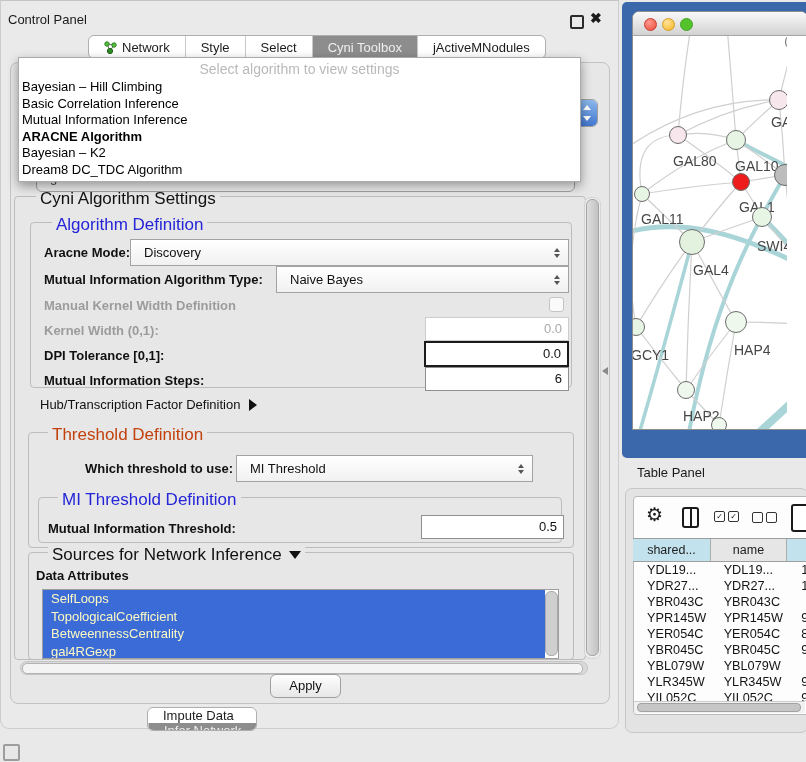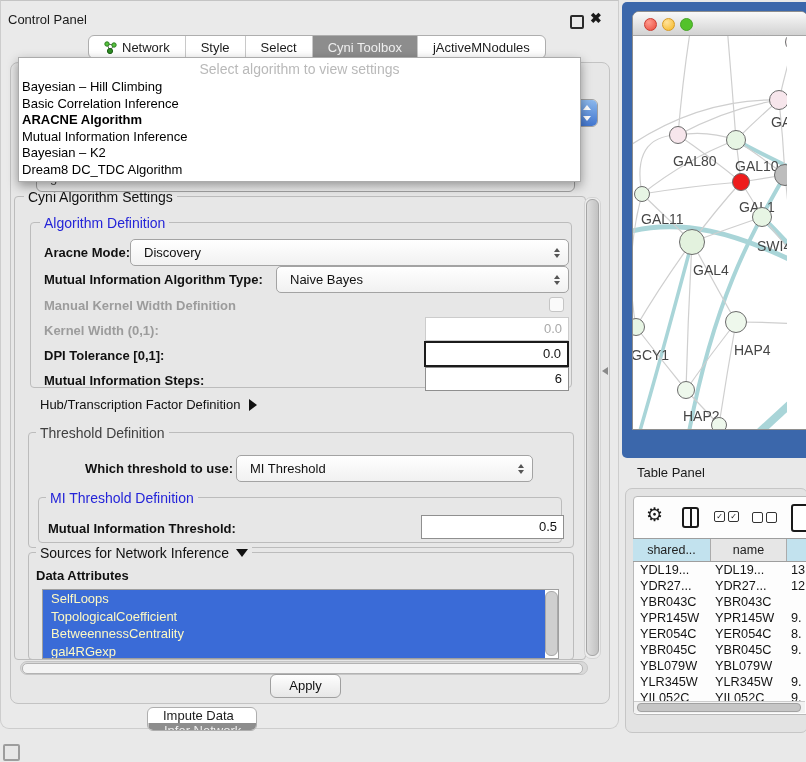--- a/index.html
+++ b/index.html
@@ -38,27 +38,27 @@
   .blue-cap .tri-dn{position:absolute;left:5px;bottom:5px;width:0;height:0;
     border-left:4px solid transparent;border-right:4px solid transparent;border-top:5px solid #fff;}
   
   .popup{left:18px;top:57px;width:561px;background:#fff;border:1px solid #ababab;
     box-shadow:0 4px 10px rgba(0,0,0,.38);z-index:60;padding-bottom:3px;}
   .popup-placeholder{text-align:center;color:#b9b9b9;font-size:14px;padding:3px 0 2px;}
   .popup-item{font-size:13px;line-height:16.5px;padding-left:3px;color:#000;cursor:default;}
   .popup-item.bold{font-weight:bold;}
   
   .group{border:1px solid #bcbcbc;border-radius:4px;}
-  .group-title{font-size:14px;background:#e7e7e7;padding:0 4px;z-index:3;white-space:nowrap;}
+  .group-title{font-size:17px;background:#e7e7e7;padding:0 4px;z-index:3;white-space:nowrap;margin-left:12px;}
   .blue-title{color:#2424d8;}
-  .green-title{color:#404040;}
+  .green-title{color:#c2410c;}
   .lbl{font-size:13px;font-weight:bold;color:#111;white-space:nowrap;}
   .lbl.disabled{color:#9c9c9c;}
   
-  .combo{background:linear-gradient(#ffffff,#f1f1f1);border:1px solid #a3a3a3;border-radius:5px;
+  .combo{background:linear-gradient(#ffffff,#f1f1f1);border:1px solid #a3a3a3;border-radius:0;
     font-size:13px;color:#111;display:flex;align-items:center;}
   .combo .val{padding-left:13px;flex:1;}
   .stepper{width:14px;display:flex;flex-direction:column;align-items:center;margin-right:4px;}
   .stepper .up{width:0;height:0;border-left:3.5px solid transparent;border-right:3.5px solid transparent;
     border-bottom:4.5px solid #555;margin-bottom:2px;}
   .stepper .dn{width:0;height:0;border-left:3.5px solid transparent;border-right:3.5px solid transparent;
     border-top:4.5px solid #555;}
   
   .field{background:#fff;font-size:13px;text-align:right;padding-right:6px;line-height:22px;}
   .checkbox{width:13px;height:13px;border:1px solid #c5c5c5;border-radius:3px;background:#fafafa;}
@@ -116,21 +116,21 @@
     line-height:9px;text-align:center;color:#111;background:#fff;}
   .partial-icon{left:791px;top:504px;width:22px;height:24px;border:2px solid #1a1a1a;border-radius:3px;background:#fff;}
   #tblHeader{left:633px;top:538px;width:220px;height:22px;display:flex;
     border-top:1px solid #9e9e9e;border-bottom:1px solid #9e9e9e;}
   .th{font-size:12.5px;line-height:22px;text-align:center;border-right:1px solid #ababab;
     background:#e6e6e6;color:#222;box-sizing:border-box;}
   .th.hl{background:#c2e2ee;}
   .th:nth-child(1){width:78px;}.th:nth-child(2){width:76px;}.th:nth-child(3){width:60px;}
   #tblRows{left:633px;top:562px;width:220px;height:139px;overflow:hidden;}
   .tr{display:flex;height:16px;line-height:16px;font-size:12.7px;color:#141414;}
-  .td{white-space:nowrap;overflow:hidden;box-sizing:border-box;}
+  .td{white-space:nowrap;overflow:hidden;box-sizing:border-box;margin-left:7px;}
   .td.c0{width:78px;padding-left:7px;}.td.c1{width:76px;padding-left:4px;}.td.c2{width:60px;padding-left:4px;}
   .tp-htrack{left:634px;top:701px;width:171px;height:11px;background:#f2f2f2;border-top:1px solid #ccc;}
   .tp-hthumb{left:637px;top:703px;width:162px;height:7px;background:#c6c6c6;border:1px solid #a2a2a2;border-radius:4px;}
 </style>
 </head>
 <body>
 
 <div id="screen">
 
   <div class="abs cp-window"></div>
@@ -174,22 +174,22 @@
   </div>
   <div class="abs sliver-combo" id="bgCombo">
     <span class="val">gal-filtered.sif default node</span>
   </div>
 
   <div class="abs popup">
     <div class="popup-placeholder">Select algorithm to view settings</div>
     <div id="popupItems">
         <div class="popup-item">Bayesian – Hill Climbing</div>
         <div class="popup-item">Basic Correlation Inference</div>
+        <div class="popup-item">Mutual Information Inference</div>
         <div class="popup-item bold">ARACNE Algorithm</div>
-        <div class="popup-item">Mutual Information Inference</div>
         <div class="popup-item">Bayesian – K2</div>
         <div class="popup-item">Dream8 DC_TDC Algorithm</div>
       </div>
   </div>
 
   <div class="abs group" style="left:14px;top:196px;width:570px;height:462px;"></div>
   <div class="abs group-title" style="left:24px;top:189px;">Cyni Algorithm Settings</div>
 
   <div class="abs vtrack"></div>
   <div class="abs vthumb"></div>

